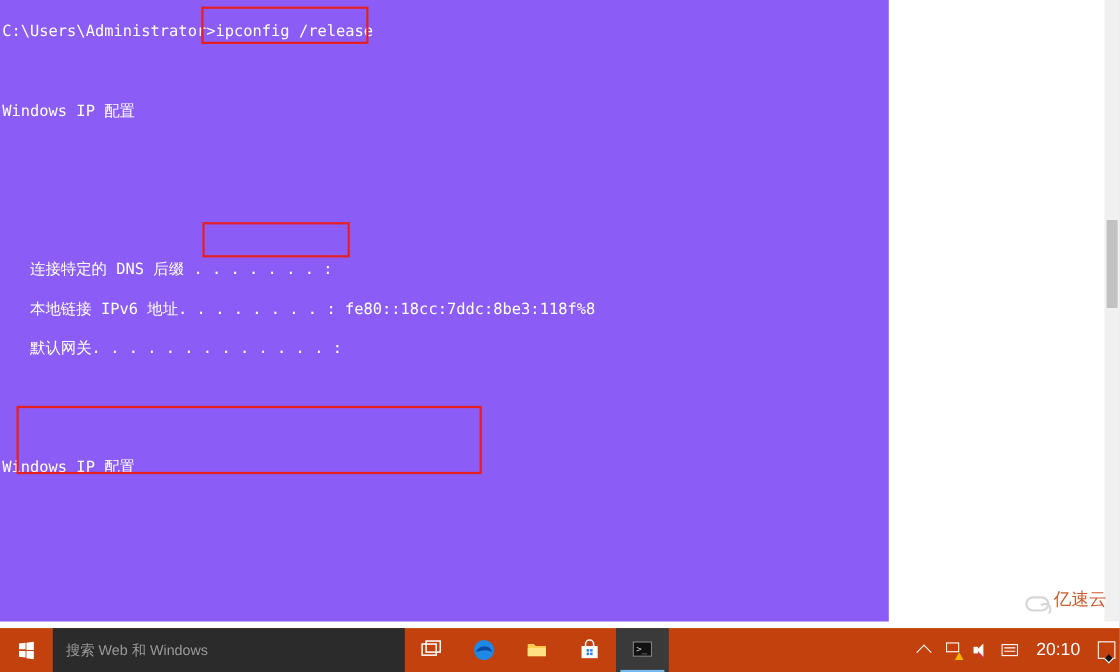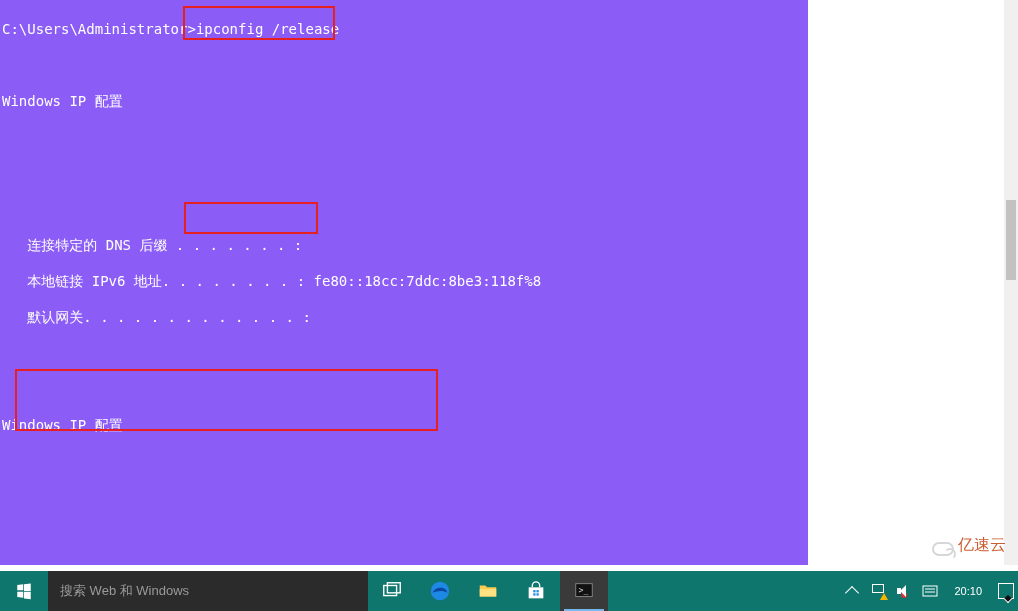--- a/index.html
+++ b/index.html
@@ -54,21 +54,21 @@
     }
     .watermark .logo::before {
       content: ""; position: absolute; right: -4px; top: 4px;
       width: 8px; height: 8px; border: 2px solid #d0d0d0; border-radius: 50%; border-left-color: transparent; border-bottom-color: transparent;
     }
     
     .taskbar {
       position: absolute;
       left: 0; bottom: 0;
       width: 1018px; height: 40px;
-      background: #0f766e;
+      background: #c2410c;
       display: flex;
       align-items: stretch;
       color: #fff;
       font-family: "Microsoft YaHei", "Segoe UI", sans-serif;
       font-size: 13px;
     }
     .start-btn {
       width: 48px; display: flex; align-items: center; justify-content: center;
     }
     .start-btn svg { width: 18px; height: 18px; fill: #fff; }
@@ -84,21 +84,21 @@
       width: 48px; display: flex; align-items: center; justify-content: center;
       position: relative;
     }
     .task-btn.active { background: #3a3a3a; }
     .task-btn.active::after {
       content: ""; position: absolute; bottom: 0; left: 4px; right: 4px; height: 2px; background: #76b9ed;
     }
     .task-btn svg { width: 22px; height: 22px; }
     .spacer { flex: 1; }
     .tray { display: flex; align-items: center; gap: 10px; padding: 0 4px; }
-    .tray .clock { font-size: 11px; line-height: 14px; text-align: center; padding: 0 6px; }
+    .tray .clock { font-size: 16px; line-height: 14px; text-align: center; padding: 0 6px; }
     .tray .ico { width: 16px; height: 16px; display: flex; align-items: center; justify-content: center; }
     .chevron-up { width: 10px; height: 10px; border-left: 1.5px solid #fff; border-top: 1.5px solid #fff; transform: rotate(45deg); margin-top: 4px; }
     .notif { width: 18px; height: 16px; border: 1.5px solid #fff; position: relative; }
     .notif::after { content: ""; position: absolute; right: 2px; bottom: -4px; width: 5px; height: 5px; background: #101010; border-right: 1.5px solid #fff; border-bottom: 1.5px solid #fff; transform: rotate(45deg); }
     .net-ico { position: relative; width: 16px; height: 14px; }
     .net-ico .scr { position: absolute; width: 12px; height: 9px; border: 1px solid #fff; top: 0; left: 2px; }
     .net-ico .warn { position: absolute; right: -2px; bottom: -2px; width: 0; height: 0; border-left: 4px solid transparent; border-right: 4px solid transparent; border-bottom: 7px solid #f7b500; }
     .vol-ico { position: relative; width: 14px; height: 14px; }
     .vol-ico::before { content: ""; position: absolute; left: 0; top: 4px; width: 4px; height: 6px; background: #fff; }
     .vol-ico::after { content: ""; position: absolute; left: 3px; top: 1px; width: 0; height: 0; border-top: 6px solid transparent; border-bottom: 6px solid transparent; border-right: 6px solid #fff; }

